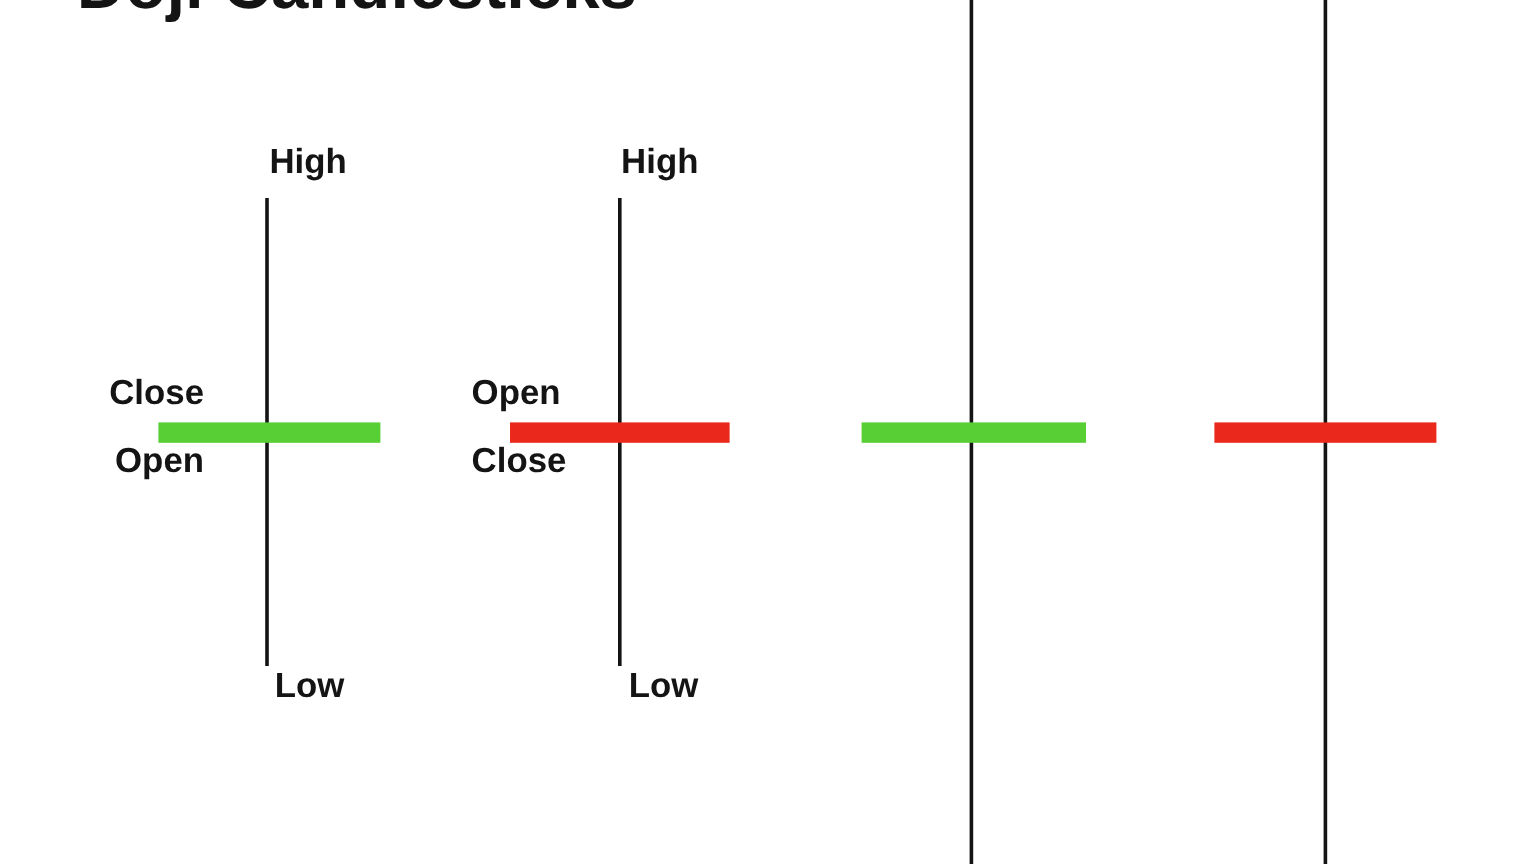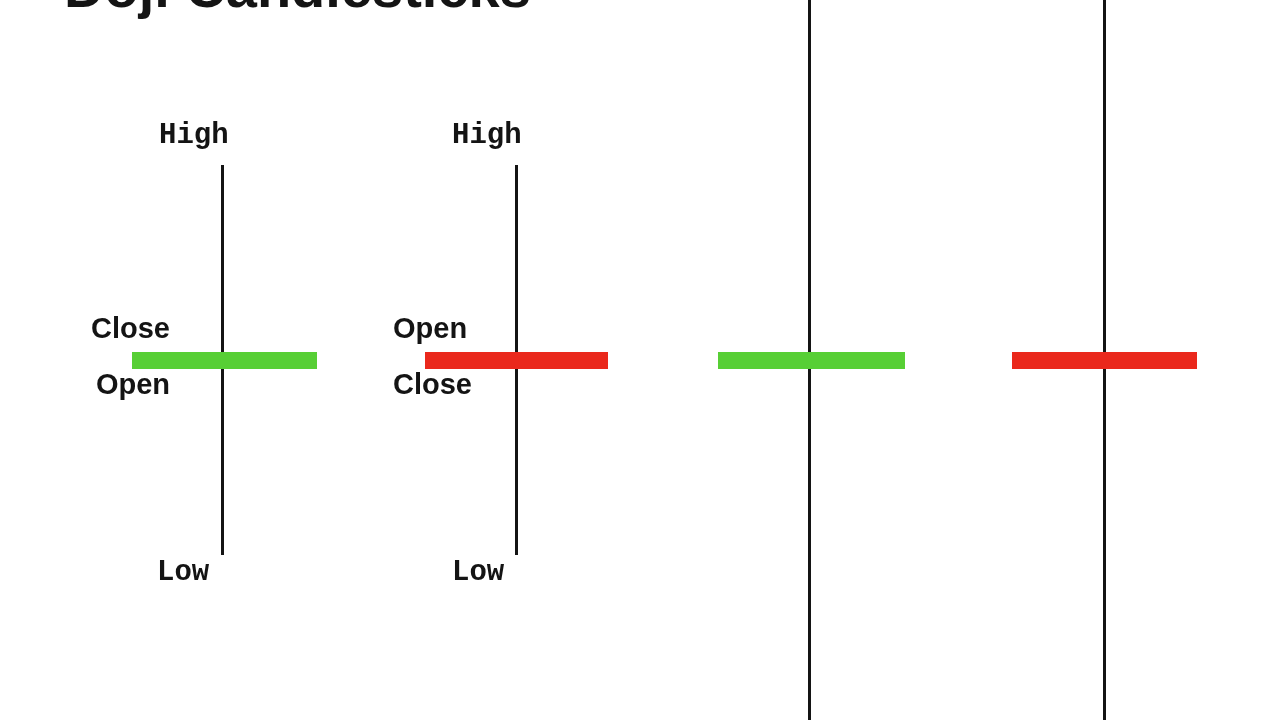--- a/index.html
+++ b/index.html
@@ -39,21 +39,21 @@
     top: 352px;
   }
   .lbl {
     position: absolute;
     font-size: 29px;
     font-weight: bold;
     line-height: 1;
     color: #141414;
     white-space: nowrap;
   }
-  .lbl.center { text-align: left; width: 130px; font-family: Liberation Mono, monospace; }
+  .lbl.center { text-align: right; width: 130px; }
   .lbl.right  { text-align: right;  width: 110px; }
   .lbl.left   { text-align: left;   width: 120px; }
 
   
   .c1-wick  { left: 221px; top: 165px; height: 390px; }
   .c1-body  { left: 132px; width: 185px; }
   .c1-high  { left: 159px; top: 121px; }
   .c1-low   { left: 157px; top: 558px; }
   .c1-close { left: 60px;  top: 314px; }
   .c1-open  { left: 60px;  top: 370px; }

